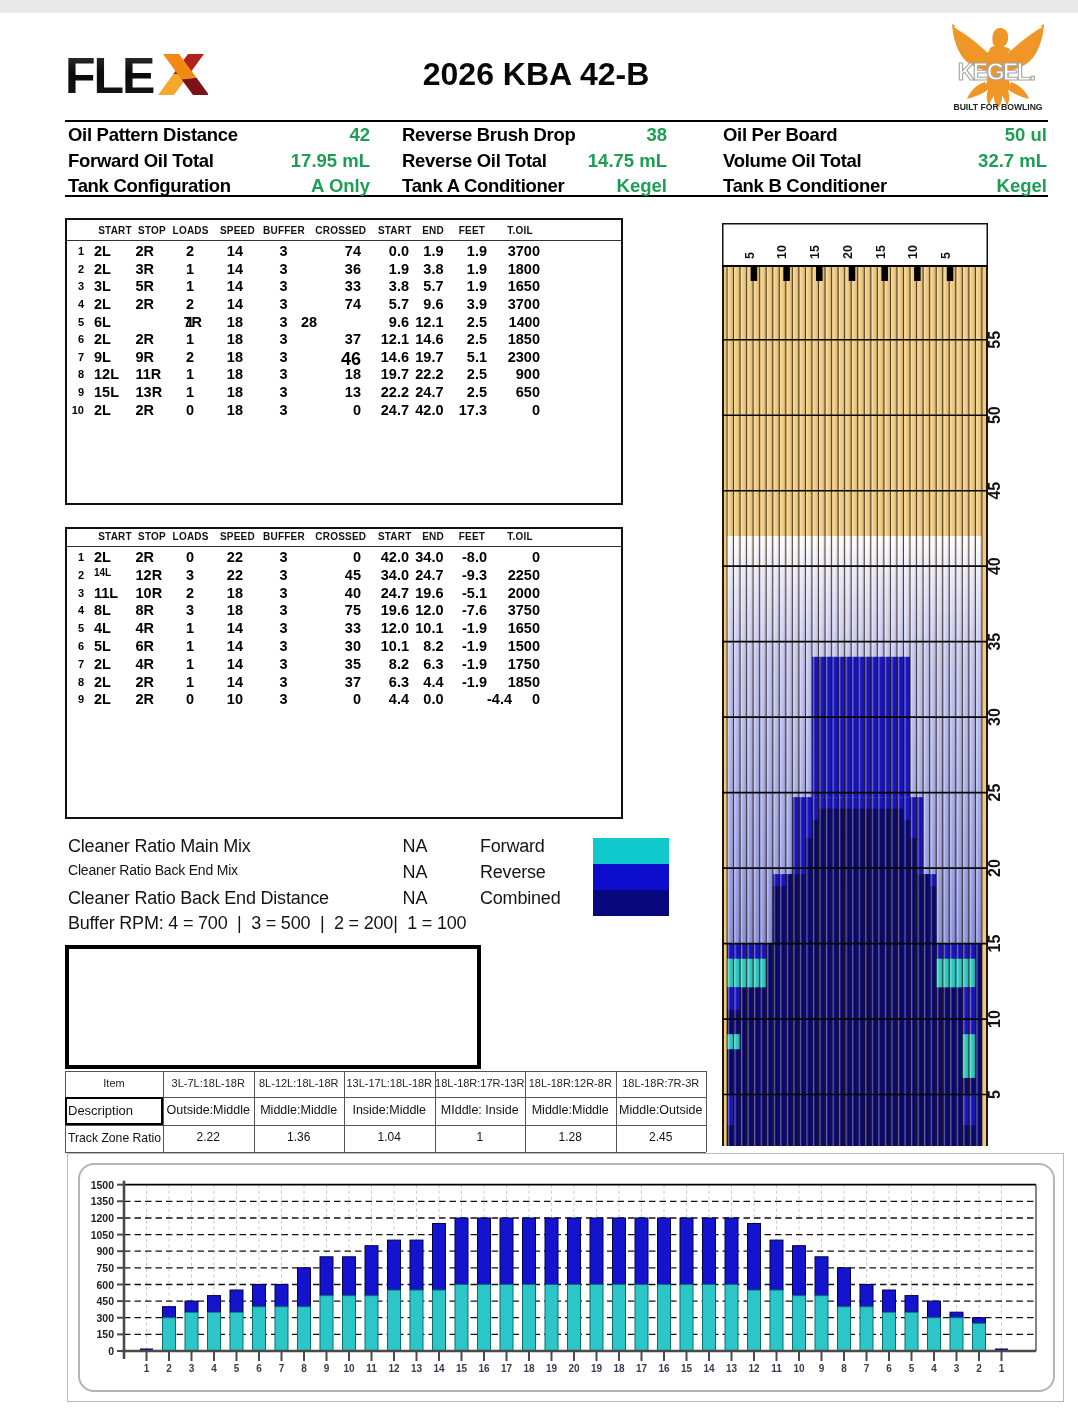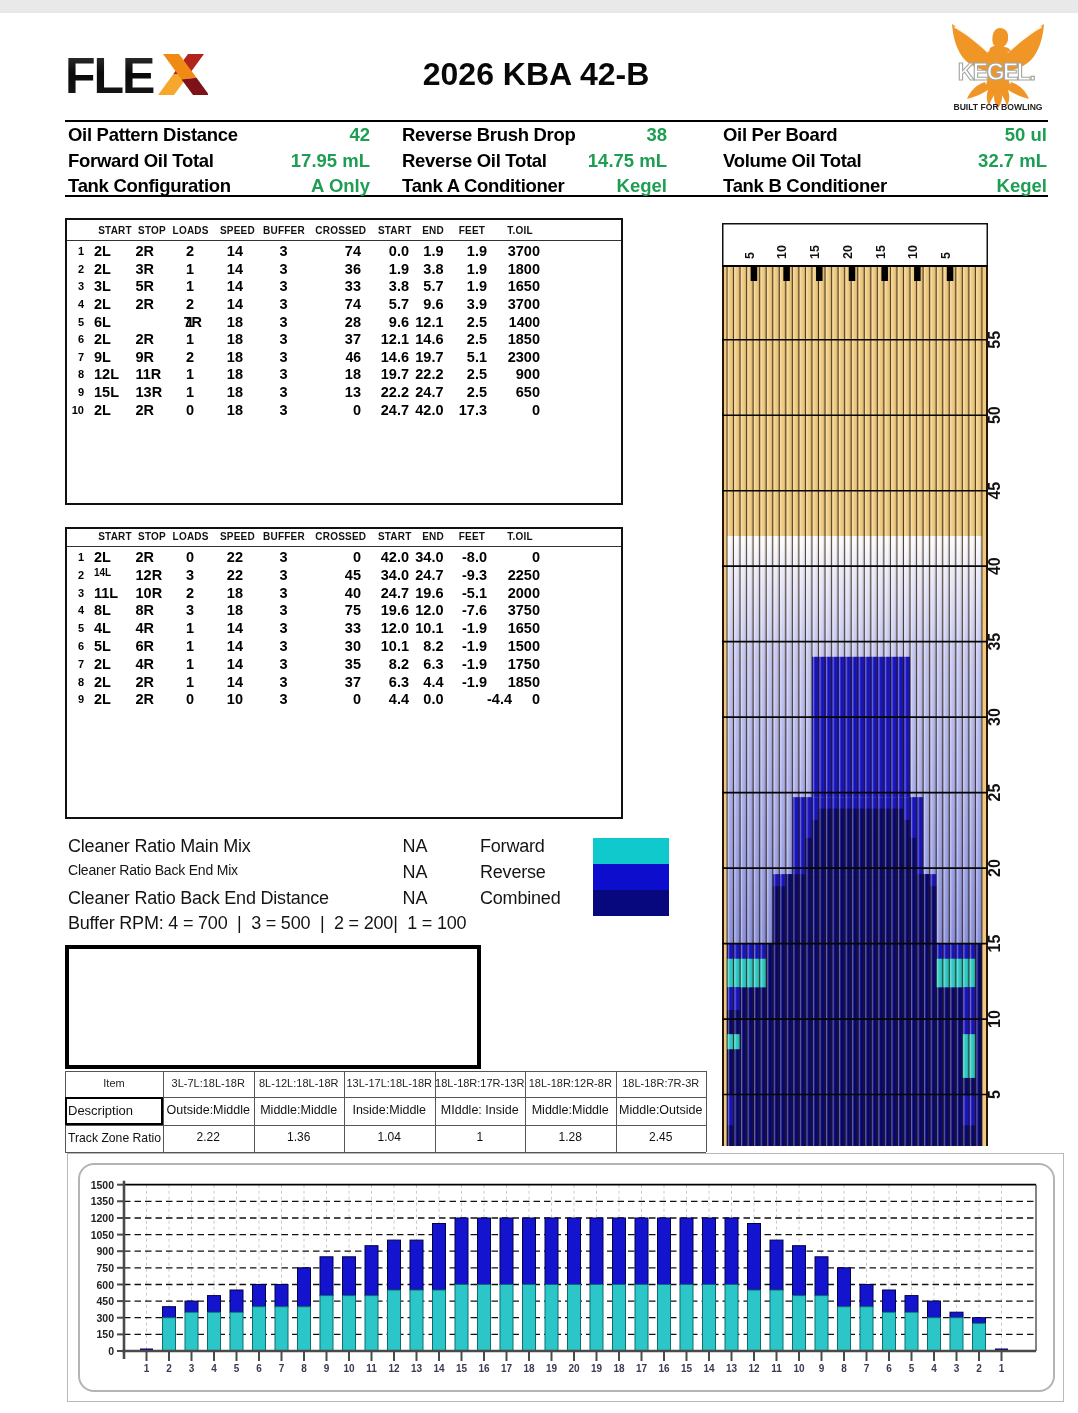--- a/index.html
+++ b/index.html
@@ -127,21 +127,21 @@
     <div class="abs b" style="left:349px;top:296.0px;width:60px;text-align:right;font-size:14.5px;">5.7</div>
     <div class="abs b" style="left:383.5px;top:296.0px;width:60px;text-align:right;font-size:14.5px;">9.6</div>
     <div class="abs b" style="left:427px;top:296.0px;width:60px;text-align:right;font-size:14.5px;">3.9</div>
     <div class="abs b" style="left:480px;top:296.0px;width:60px;text-align:right;font-size:14.5px;">3700</div>
     <div class="abs b" style="left:54px;top:315.59999999999997px;width:30px;text-align:right;font-size:11px;">5</div>
     <div class="abs b" style="left:94px;top:313.59999999999997px;font-size:14.5px;">6L</div>
     <div class="abs b" style="left:135.5px;top:313.59999999999997px;font-size:14.5px;margin-left:48px;">7R</div>
     <div class="abs b" style="left:134px;top:313.59999999999997px;width:60px;text-align:right;font-size:14.5px;">1</div>
     <div class="abs b" style="left:183px;top:313.59999999999997px;width:60px;text-align:right;font-size:14.5px;">18</div>
     <div class="abs b" style="left:227.5px;top:313.59999999999997px;width:60px;text-align:right;font-size:14.5px;">3</div>
-    <div class="abs b" style="left:301px;top:313.59999999999997px;width:60px;text-align:right;font-size:14.5px;">28</div>
+    <div class="abs b" style="left:301px;top:313.59999999999997px;width:60px;text-align:left;font-size:14.5px;">28</div>
     <div class="abs b" style="left:349px;top:313.59999999999997px;width:60px;text-align:right;font-size:14.5px;">9.6</div>
     <div class="abs b" style="left:383.5px;top:313.59999999999997px;width:60px;text-align:right;font-size:14.5px;">12.1</div>
     <div class="abs b" style="left:427px;top:313.59999999999997px;width:60px;text-align:right;font-size:14.5px;">2.5</div>
     <div class="abs b" style="left:480px;top:313.59999999999997px;width:60px;text-align:right;font-size:14px;">1400</div>
     <div class="abs b" style="left:54px;top:333.2px;width:30px;text-align:right;font-size:11px;">6</div>
     <div class="abs b" style="left:94px;top:331.2px;font-size:14.5px;">2L</div>
     <div class="abs b" style="left:135.5px;top:331.2px;font-size:14.5px;">2R</div>
     <div class="abs b" style="left:134px;top:331.2px;width:60px;text-align:right;font-size:14.5px;">1</div>
     <div class="abs b" style="left:183px;top:331.2px;width:60px;text-align:right;font-size:14.5px;">18</div>
     <div class="abs b" style="left:227.5px;top:331.2px;width:60px;text-align:right;font-size:14.5px;">3</div>
@@ -149,21 +149,21 @@
     <div class="abs b" style="left:349px;top:331.2px;width:60px;text-align:right;font-size:14.5px;">12.1</div>
     <div class="abs b" style="left:383.5px;top:331.2px;width:60px;text-align:right;font-size:14.5px;">14.6</div>
     <div class="abs b" style="left:427px;top:331.2px;width:60px;text-align:right;font-size:14.5px;">2.5</div>
     <div class="abs b" style="left:480px;top:331.2px;width:60px;text-align:right;font-size:14.5px;">1850</div>
     <div class="abs b" style="left:54px;top:350.8px;width:30px;text-align:right;font-size:11px;">7</div>
     <div class="abs b" style="left:94px;top:348.8px;font-size:14.5px;">9L</div>
     <div class="abs b" style="left:135.5px;top:348.8px;font-size:14.5px;">9R</div>
     <div class="abs b" style="left:134px;top:348.8px;width:60px;text-align:right;font-size:14.5px;">2</div>
     <div class="abs b" style="left:183px;top:348.8px;width:60px;text-align:right;font-size:14.5px;">18</div>
     <div class="abs b" style="left:227.5px;top:348.8px;width:60px;text-align:right;font-size:14.5px;">3</div>
-    <div class="abs b" style="left:301px;top:348.8px;width:60px;text-align:right;font-size:14px;">46</div>
+    <div class="abs b" style="left:301px;top:348.8px;width:60px;text-align:right;font-size:18px;">46</div>
     <div class="abs b" style="left:349px;top:348.8px;width:60px;text-align:right;font-size:14.5px;">14.6</div>
     <div class="abs b" style="left:383.5px;top:348.8px;width:60px;text-align:right;font-size:14.5px;">19.7</div>
     <div class="abs b" style="left:427px;top:348.8px;width:60px;text-align:right;font-size:14.5px;">5.1</div>
     <div class="abs b" style="left:480px;top:348.8px;width:60px;text-align:right;font-size:14.5px;">2300</div>
     <div class="abs b" style="left:54px;top:368.40000000000003px;width:30px;text-align:right;font-size:11px;">8</div>
     <div class="abs b" style="left:94px;top:366.40000000000003px;font-size:14.5px;">12L</div>
     <div class="abs b" style="left:135.5px;top:366.40000000000003px;font-size:14.5px;">11R</div>
     <div class="abs b" style="left:134px;top:366.40000000000003px;width:60px;text-align:right;font-size:14.5px;">1</div>
     <div class="abs b" style="left:183px;top:366.40000000000003px;width:60px;text-align:right;font-size:14.5px;">18</div>
     <div class="abs b" style="left:227.5px;top:366.40000000000003px;width:60px;text-align:right;font-size:14.5px;">3</div>

